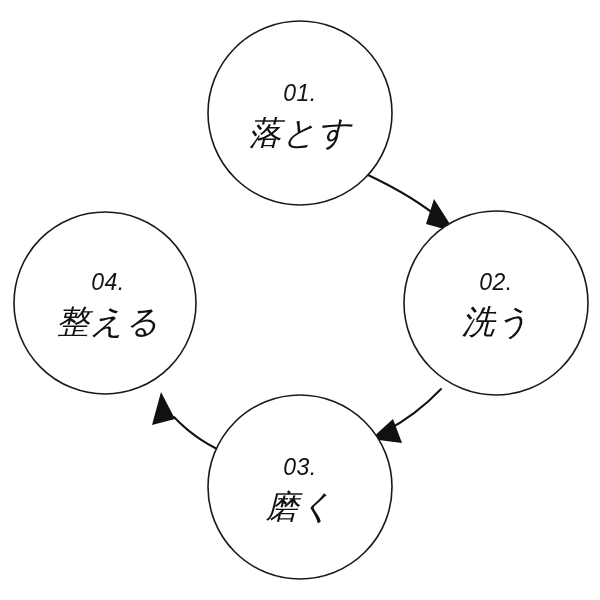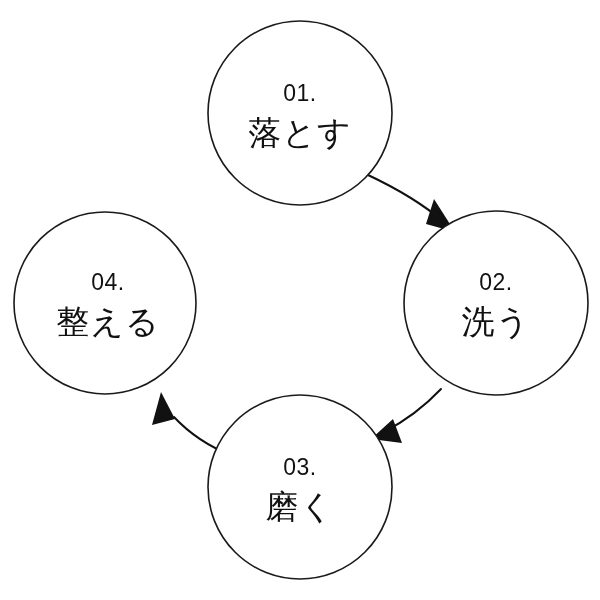--- a/index.html
+++ b/index.html
@@ -11,20 +11,21 @@
   body {
     font-family: "Liberation Sans", "DejaVu Sans", sans-serif;
     color: #111111;
   }
   #diagram-canvas {
     position: relative;
     width: 600px;
     height: 600px;
     background: #ffffff;
     overflow: hidden;
+    font-style: italic;
   }
   #diagram-svg {
     position: absolute;
     top: 0;
     left: 0;
     width: 600px;
     height: 600px;
     display: block;
   }
   .node-circle {

